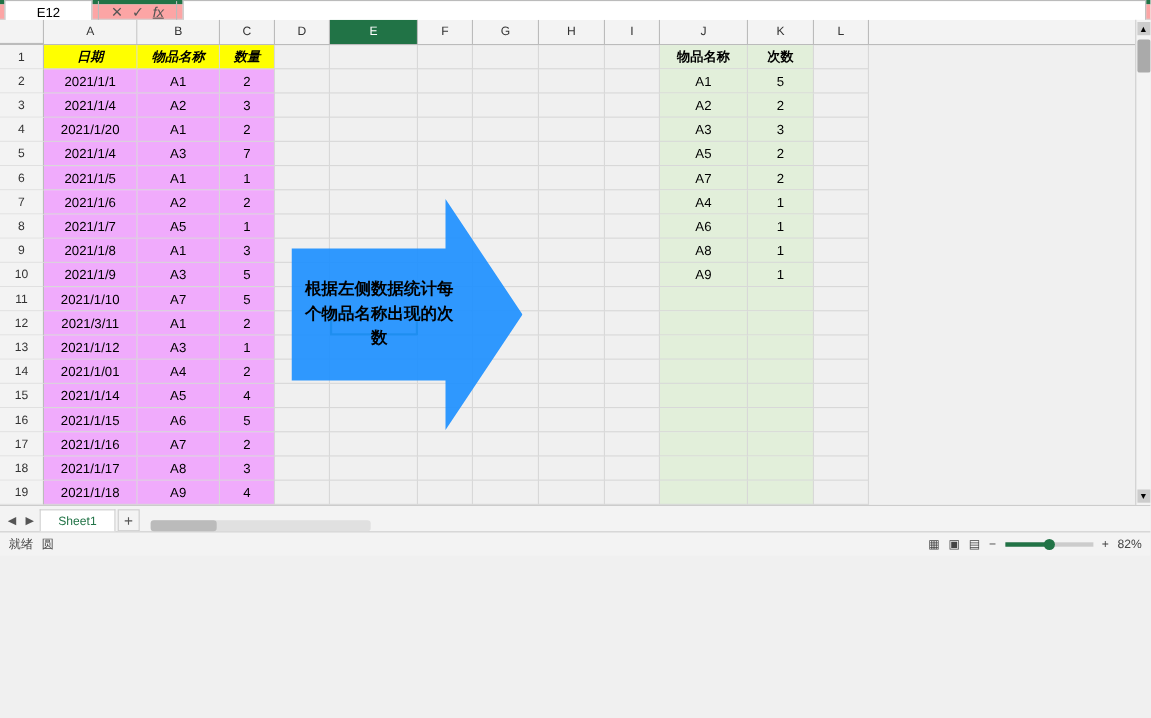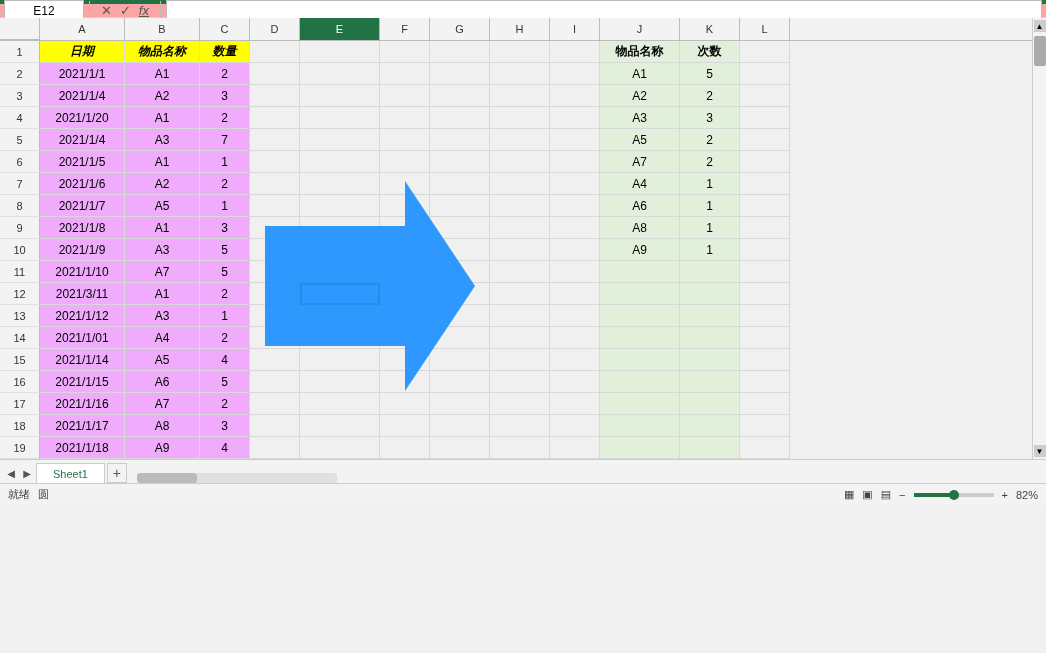--- a/index.html
+++ b/index.html
@@ -539,20 +539,23 @@
 
 
       <div style="position:absolute; top:90px; left:255px; width:230px; height:310px; display:flex; align-items:center; justify-content:center;">
         <div style="position:relative; width:210px; height:290px;">
           
           <svg viewBox="0 0 210 290" width="210" height="290" xmlns="http://www.w3.org/2000/svg">
 
             <polygon points="0,85 140,85 140,40 210,145 140,250 140,205 0,205" fill="#1E90FF" opacity="0.92"></polygon>
           </svg>
           
+          <div style="position:absolute; top:50%; left:50%; transform:translate(-68%,-50%); width:140px; text-align:center; color:#000; font-size:15px; font-weight:bold; line-height:1.5; pointer-events:none;">
+            <span>根据左侧数据统计每个物品名称出现的次数</span>
+          </div>
         </div>
       </div>
 
     </div>
   </div>
 
   <div class="scroll-right" style="width:14px; background:#f3f3f3; border-left:1px solid #ccc; display:flex; flex-direction:column; align-items:center; padding:2px 0; gap:2px;">
     <div style="width:12px; height:12px; background:#ccc; display:flex; align-items:center; justify-content:center; font-size:8px; cursor:pointer;">▲</div>
     <div style="width:12px; height:30px; background:#aaa; border-radius:2px; cursor:pointer; margin-top:2px;"></div>
     <div style="width:12px; height:12px; background:#ccc; display:flex; align-items:center; justify-content:center; font-size:8px; cursor:pointer; margin-top:auto;">▼</div>

